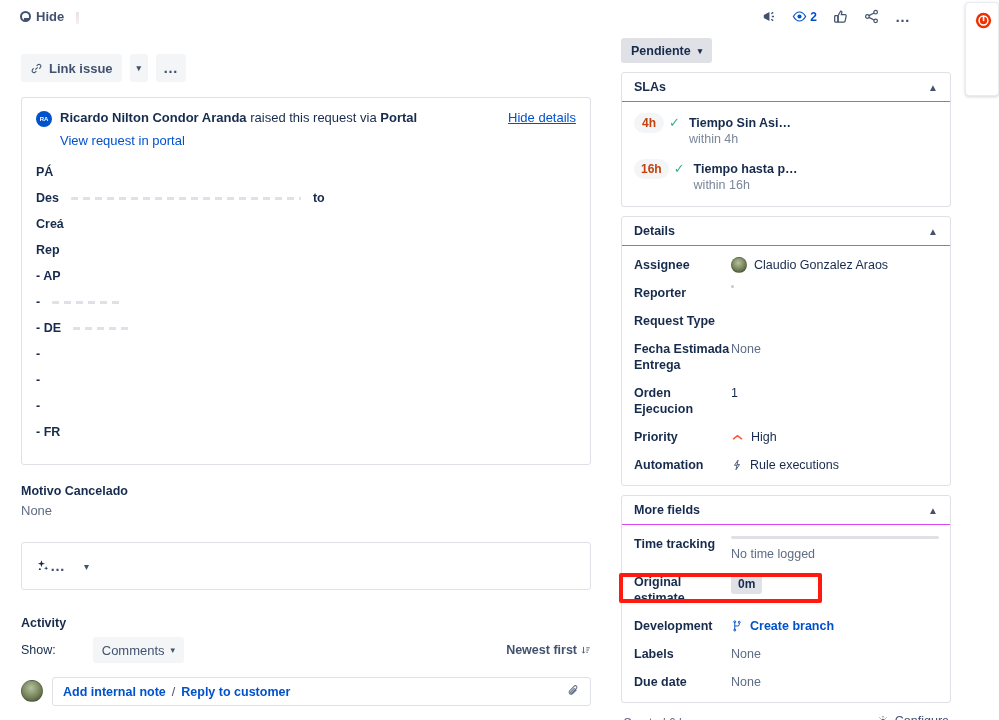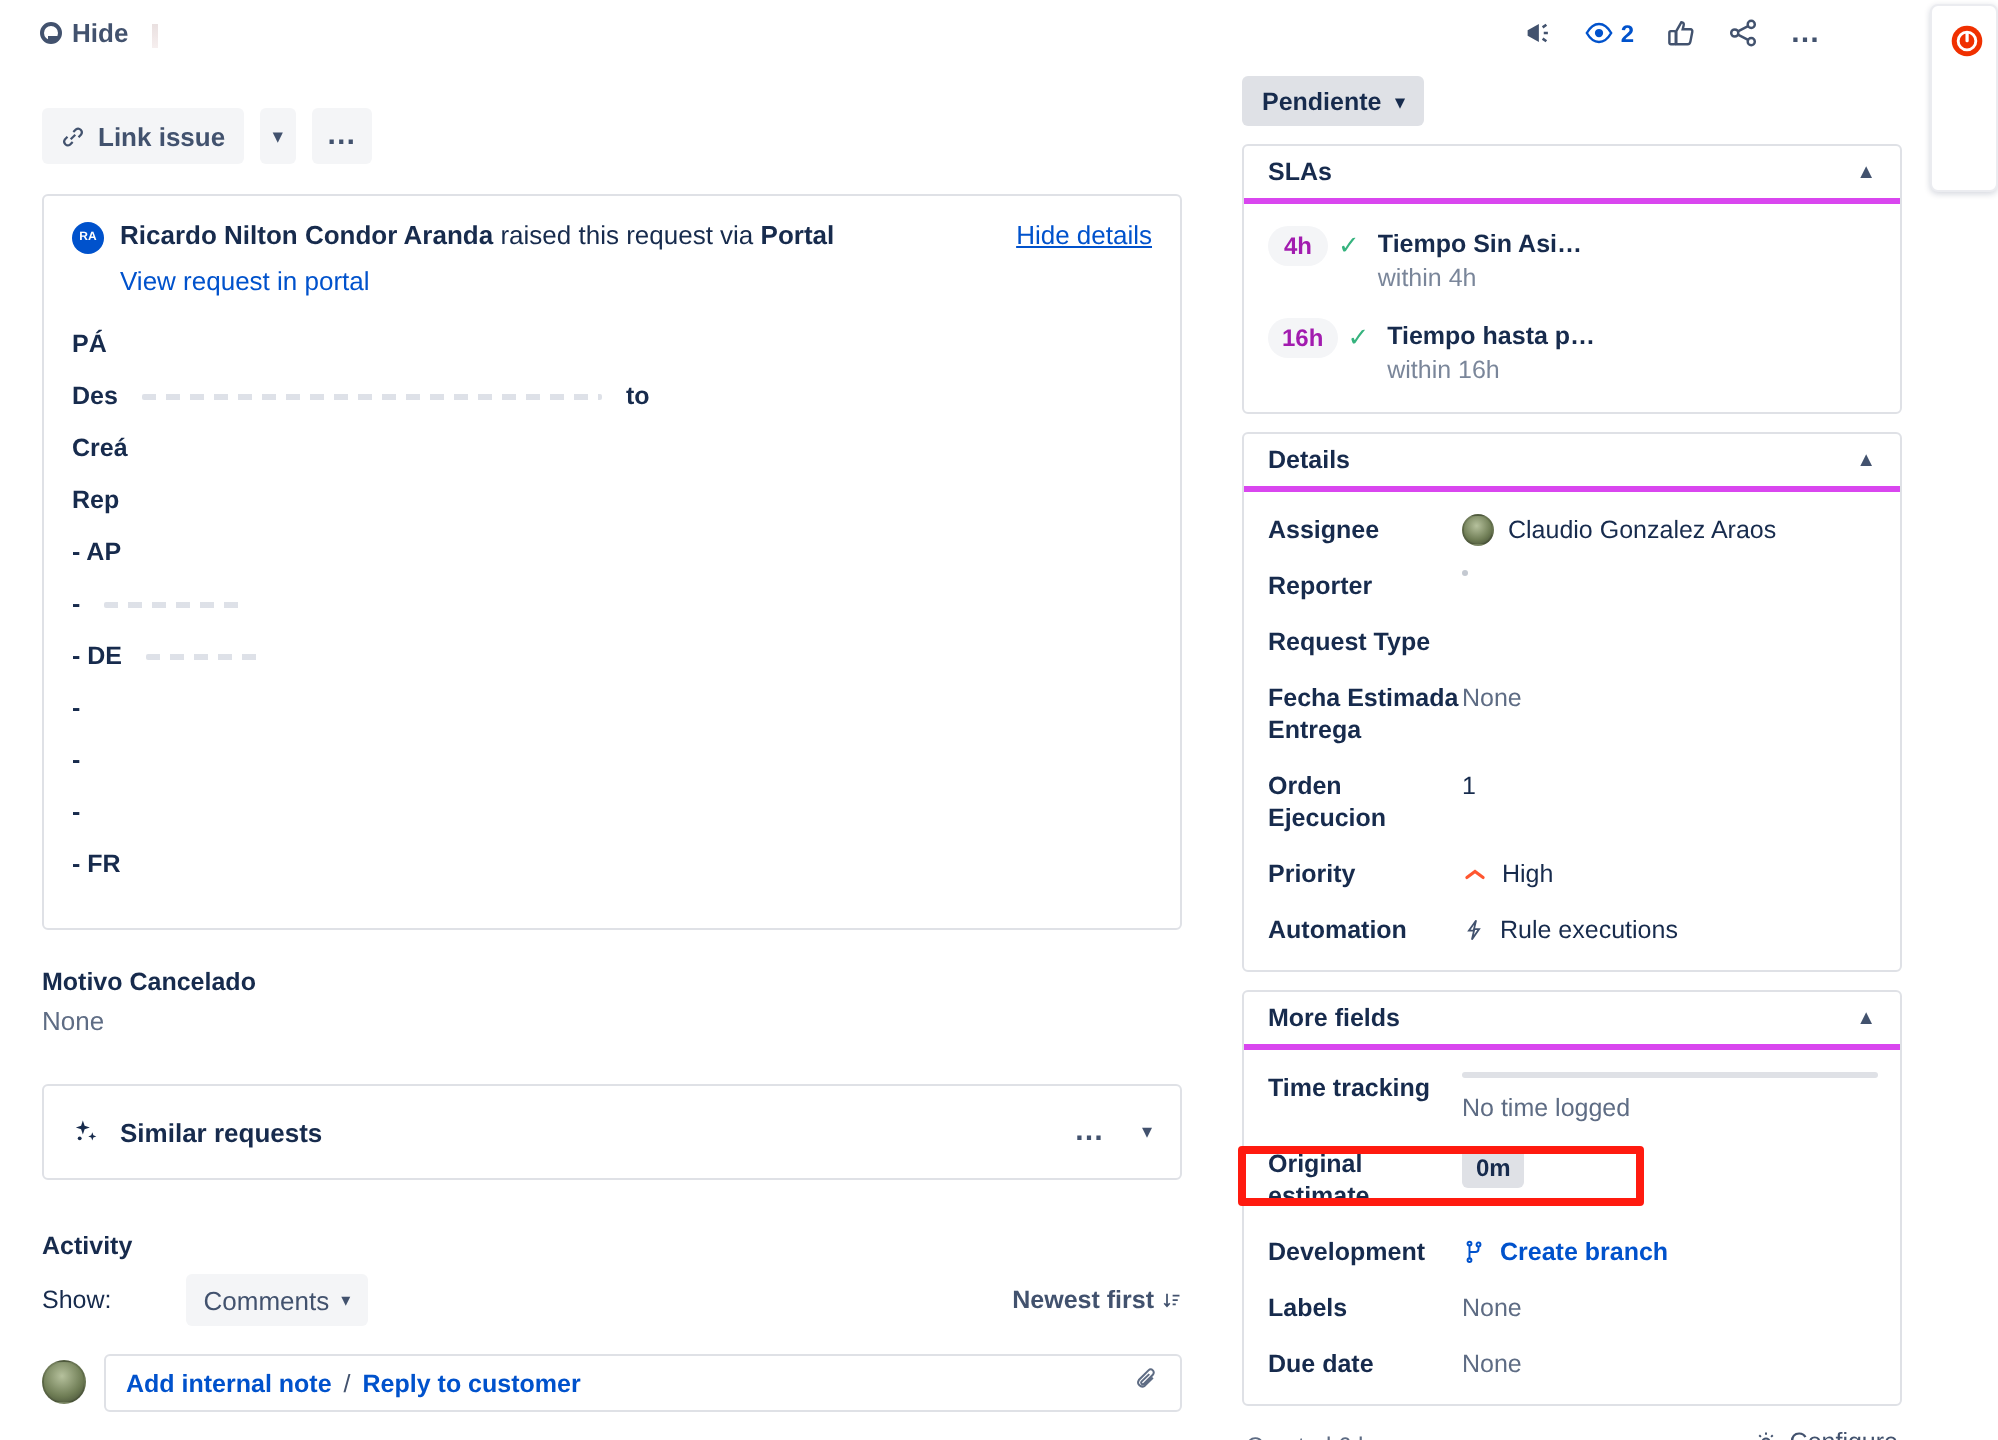--- a/index.html
+++ b/index.html
@@ -110,31 +110,31 @@
   
   .right { position:absolute; left:621px; top:38px; width:330px; }
   .status-pill {
     display:inline-flex; align-items:center; gap:7px; height:25px; padding:0 10px;
     background:#DFE1E6; border-radius:3px; font-size:12.5px; font-weight:700;
     color:#172B4D; cursor:pointer;
   }
   .panel { margin-top:9px; border:1px solid #DFE1E6; border-radius:3px; background:#fff; }
   .panel-hd {
     height:29px; display:flex; align-items:center; padding:0 12px;
-    border-bottom:3px solid #d946ef; font-size:12.5px; font-weight:700; cursor:pointer;
+    border-bottom:1px solid #d946ef; font-size:12.5px; font-weight:700; cursor:pointer;
   }
   .panel-hd .collapse { margin-left:auto; color:#42526E; font-size:10px; }
   .panel-bd { padding:11px 12px 12px 12px; }
 
   .sla-row { display:flex; align-items:flex-start; margin-bottom:11px; }
   .sla-row:last-child { margin-bottom:0; }
   .sla-pill {
     min-width:30px; height:20px; padding:0 7px; border-radius:10px; background:#F4F5F7;
     display:flex; align-items:center; justify-content:center;
-    font-size:12px; font-weight:700; color:#a21caf;
+    font-size:12px; font-weight:700; color:#c2410c;
   }
   .sla-check { color:#36B37E; margin:0 9px 0 5px; font-size:13px; line-height:20px; }
   .sla-txt .t1 { font-size:12.5px; font-weight:700; color:#172B4D; line-height:16px; }
   .sla-txt .t2 { font-size:12.5px; color:#7A869A; line-height:17px; }
 
   .frow { display:flex; align-items:flex-start; margin-bottom:12px; }
   .frow:last-child { margin-bottom:0; }
   .fk { width:97px; flex:0 0 97px; font-size:12.5px; font-weight:700; color:#172B4D; line-height:16px; }
   .fv { font-size:12.5px; color:#172B4D; line-height:16px; display:flex; align-items:center; gap:7px; }
   .fv.muted { color:#5E6C84; }
@@ -260,21 +260,20 @@
       <div class="field-label">Motivo Cancelado</div>
       <div class="field-value">None</div>
     </div>
 
     <div class="similar">
       <svg width="14" height="14" viewBox="0 0 16 16" fill="#172B4D">
         <path d="M6.2 1.4 L7.2 4.4 L10.2 5.4 L7.2 6.4 L6.2 9.4 L5.2 6.4 L2.2 5.4 L5.2 4.4 Z"></path>
         <path d="M11.6 8.2 L12.2 9.9 L13.9 10.5 L12.2 11.1 L11.6 12.8 L11 11.1 L9.3 10.5 L11 9.9 Z"></path>
         <circle cx="4.4" cy="11.6" r="1.1"></circle>
       </svg>
-      <span class="similar-title">Similar requests</span>
       <span class="dots-ic">…</span>
       <span style="font-size:10px;color:#42526E;">▾</span>
     </div>
 
     <div class="activity">
       <h3>Activity</h3>
       <div class="show-row">
         <span class="show-lbl">Show:</span>
         <span class="sel">
           <span>Comments</span>

